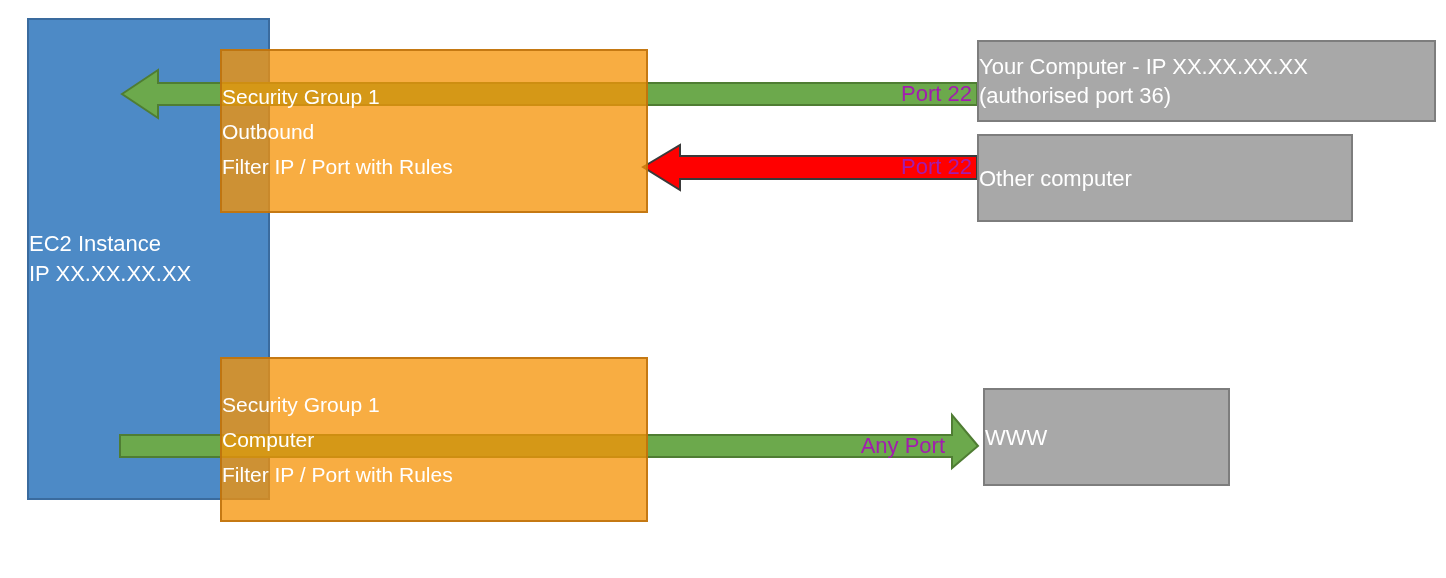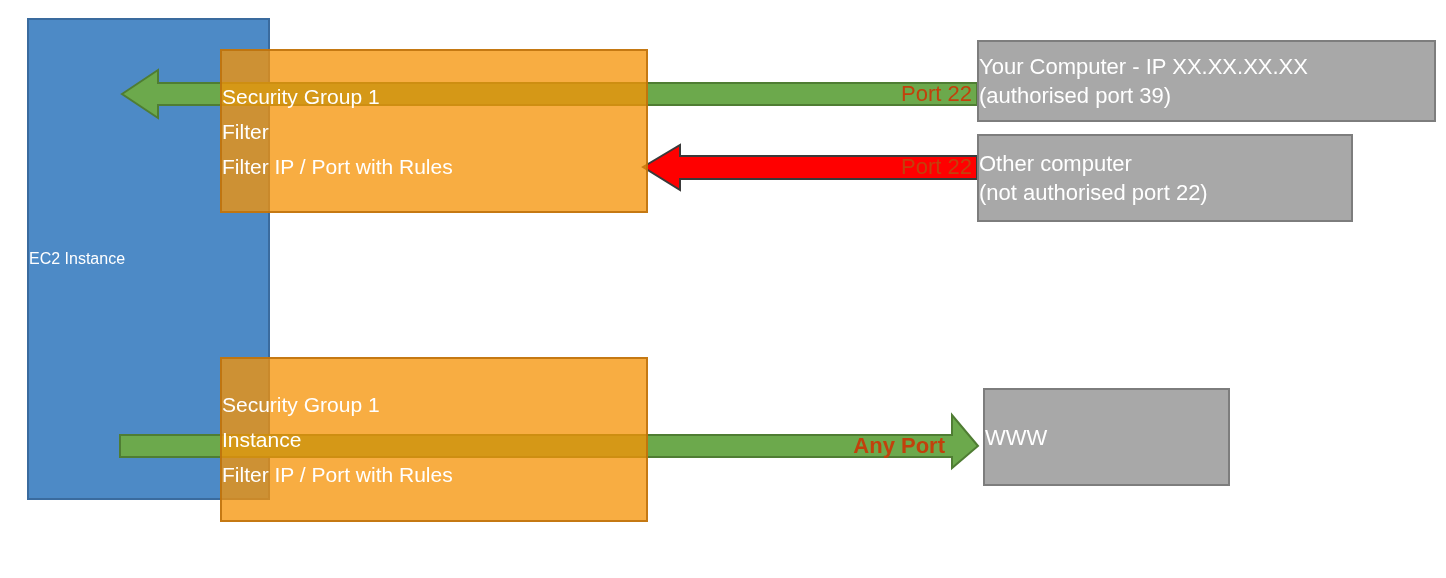--- a/index.html
+++ b/index.html
@@ -5,79 +5,79 @@
   html,body{margin:0;padding:0;background:#ffffff;}
   .stage{
     position:relative;width:1446px;height:578px;overflow:hidden;
     font-family:"Liberation Sans", sans-serif;color:#ffffff;background:#ffffff;
   }
   .box{position:absolute;box-sizing:border-box;display:flex;flex-direction:column;
        align-items:flex-start;justify-content:center;text-align:center;}
   
   .ec2{left:27px;top:18px;width:243px;height:482px;
        background:var(--blue);border:2px solid var(--blue_border);z-index:0;
-       font-size:16px;line-height:30px;}
+       font-size:22px;line-height:30px;}
   
   .arrows{position:absolute;left:0;top:0;z-index:1;pointer-events:none;}
   .arrow-green{fill:var(--green);stroke:var(--green_border);stroke-width:2;}
   .arrow-red{fill:var(--red);stroke:var(--red_border);stroke-width:2;}
   
   .sg{left:220px;width:428px;z-index:2;
       background:var(--orange_fill);border:2px solid var(--orange_border);
       font-size:21px;line-height:35px;}
   .sg-in{top:49px;height:164px;}
   .sg-out{top:357px;height:165px;}
   
   .node{background:var(--gray);border:2px solid var(--gray_border);z-index:1;
         font-size:22px;line-height:29px;}
   .your-computer{left:977px;top:40px;width:459px;height:82px;}
   .other-computer{left:977px;top:134px;width:376px;height:88px;}
   .www{left:983px;top:388px;width:247px;height:98px;gap:39px;}
   
   .port-label{position:absolute;z-index:3;font-size:22px;line-height:30px;
-              height:30px;width:192px;text-align:right;color:#c2410c;}
+              height:30px;width:192px;text-align:right;color:#a21caf;}
   .lbl-in-allowed{left:780px;top:79px;}
   .lbl-in-blocked{left:780px;top:152px;}
-  .lbl-out{left:753px;top:431px;font-weight:bold;}
+  .lbl-out{left:753px;top:431px;}
 </style>
 </head>
 <body>
 
 <div class="stage">
 
   <div class="box ec2">
     <div>EC2 Instance</div>
+    <div>IP XX.XX.XX.XX</div>
   </div>
 
   <svg class="arrows" width="1446" height="578" viewBox="0 0 1446 578">
     <polygon class="arrow-green" points="122,94 158,70 158,83 977,83 977,105 158,105 158,118"></polygon>
     <polygon class="arrow-red" points="643,167 680,145 680,156 977,156 977,179 680,179 680,190"></polygon>
     <polygon class="arrow-green" points="978,446 952,415 952,435 120,435 120,457 952,457 952,468"></polygon>
   </svg>
 
   <div class="box sg sg-in">
     <div>Security Group 1</div>
-    <div>Filter</div>
+    <div>Outbound</div>
     <div>Filter IP / Port with Rules</div>
   </div>
 
   <div class="box sg sg-out">
     <div>Security Group 1</div>
-    <div>Instance</div>
+    <div>Computer</div>
     <div>Filter IP / Port with Rules</div>
   </div>
 
   <div class="box node your-computer">
     <div>Your Computer - IP XX.XX.XX.XX</div>
-    <div>(authorised port 39)</div>
+    <div>(authorised port 36)</div>
   </div>
 
   <div class="box node other-computer">
     <div>Other computer</div>
-    <div>(not authorised port 22)</div>
   </div>
 
   <div class="box node www">
     <div>WWW</div>
   </div>
 
   <div class="port-label lbl-in-allowed">Port 22</div>
   <div class="port-label lbl-in-blocked">Port 22</div>
   <div class="port-label lbl-out">Any Port</div>
 

